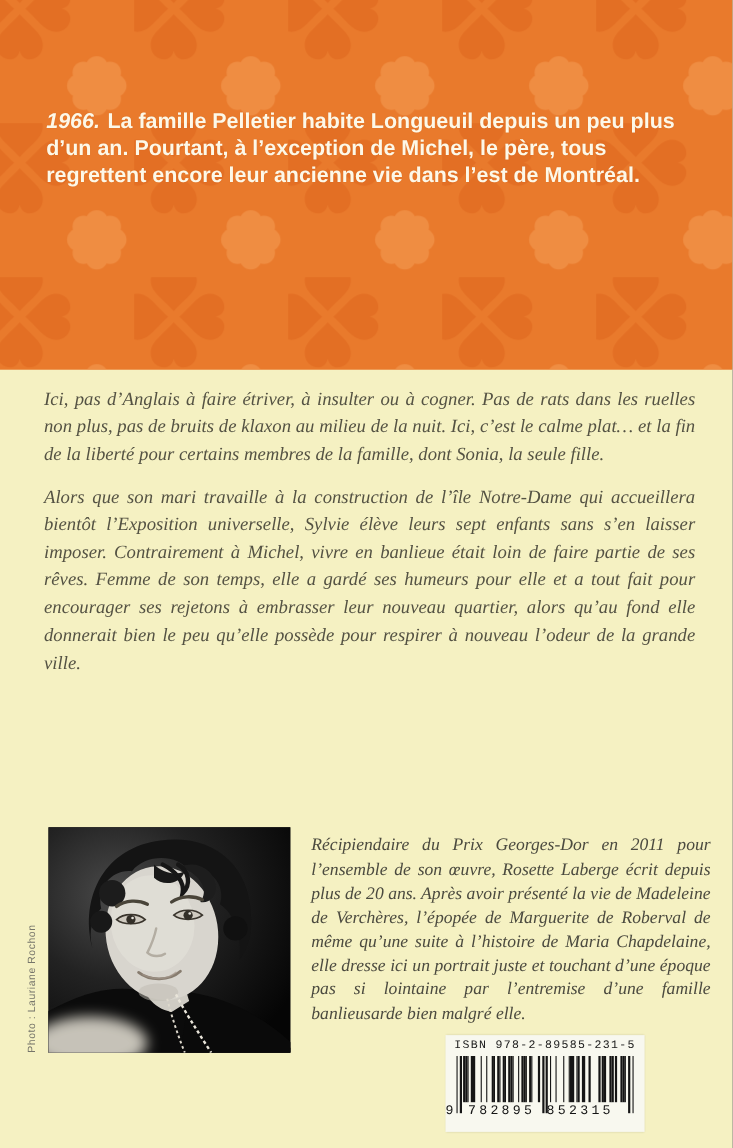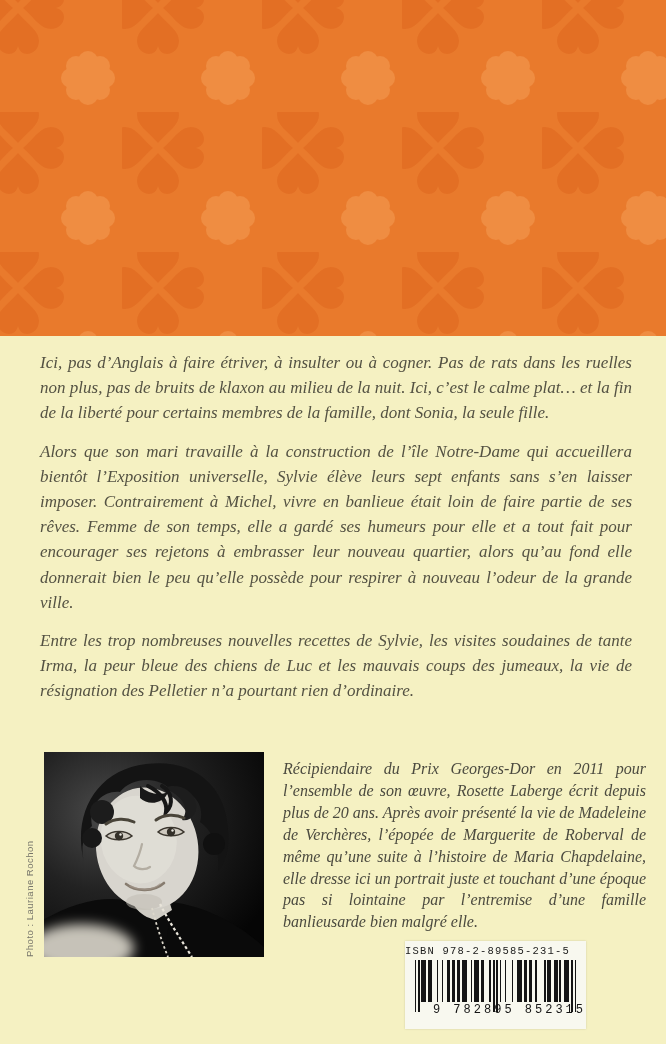--- a/index.html
+++ b/index.html
@@ -60,34 +60,34 @@
   
   .barcode-panel{
     position:absolute;left:405px;top:941px;width:181px;height:88px;
     background:#f8f8ef;
     box-shadow:0 0 2px rgba(0,0,0,.15);
   }
   .isbn-label{
     margin-top:4px;
     font-family:"Liberation Mono", monospace;
     font-size:10.5px;letter-spacing:1.2px;
-    color:#1a1a1a;white-space:nowrap;
+    color:#1a1a1a;text-align:center;white-space:nowrap;
   }
   .bars{
     display:flex;align-items:flex-start;
     width:162px;height:52px;margin:3px auto 0 auto;
   }
   .bars i{flex:1;height:42px;background:transparent;}
   .bars i.on{background:#151515;}
   .bars i.tall{height:52px;}
   .barcode-digits{
     position:relative;margin-top:-9px;
     font-family:"Liberation Mono", monospace;
     font-size:12px;letter-spacing:3px;
-    color:#151515;text-align:right;white-space:nowrap;
+    color:#151515;text-align:left;white-space:nowrap;
   }
 </style>
 </head>
 <body>
 
 <div class="page">
 
   <div class="header">
     <svg class="pattern" width="666" height="336" viewBox="0 0 666 336">
       <defs>
@@ -110,26 +110,28 @@
             <circle cx="-12" cy="-12" r="10"></circle>
         </g>
         <pattern id="motif" width="140" height="140" patternUnits="userSpaceOnUse" patternTransform="translate(-18,-28)">
           <use href="#clover" transform="translate(36,36)" fill="#df661c"></use>
           <use href="#flower" transform="translate(106,106)" fill="#f6a35c"></use>
         </pattern>
       </defs>
       <rect width="666" height="336" fill="#e97a2c"></rect>
       <rect width="666" height="336" fill="url(#motif)"></rect>
     </svg>
+    <div class="header-text">
+      <span class="year">1966.</span><span>La famille Pelletier habite Longueuil depuis un peu plus d’un an. Pourtant, à l’exception de Michel, le père, tous regrettent encore leur ancienne vie dans l’est de Montréal.</span>
+    </div>
   </div>
 
   <div class="synopsis">
     <p>Ici, pas d’Anglais à faire étriver, à insulter ou à cogner. Pas de rats dans les ruelles non plus, pas de bruits de klaxon au milieu de la nuit. Ici, c’est le calme plat… et la fin de la liberté pour certains membres de la famille, dont Sonia, la seule fille.</p>
     <p>Alors que son mari travaille à la construction de l’île Notre-Dame qui accueillera bientôt l’Exposition universelle, Sylvie élève leurs sept enfants sans s’en laisser imposer. Contrairement à Michel, vivre en banlieue était loin de faire partie de ses rêves. Femme de son temps, elle a gardé ses humeurs pour elle et a tout fait pour encourager ses rejetons à embrasser leur nouveau quartier, alors qu’au fond elle donnerait bien le peu qu’elle possède pour respirer à nouveau l’odeur de la grande ville.</p>
-    <p>Entre les trop nombreuses nouvelles recettes de Sylvie, les visites soudaines de tante Irma, la peur bleue des chiens de Luc et les mauvais coups des jumeaux, la vie de résignation des Pelletier n’a pourtant rien d’ordinaire.</p>
   </div>
 
   <div class="photo-credit">Photo : Lauriane Rochon</div>
 
   <div class="photo">
     <svg width="220" height="205" viewBox="0 0 220 205">
       <defs>
         <radialGradient id="bgGrad" cx="28%" cy="30%" r="85%">
           <stop offset="0%" stop-color="#4a4a4a"></stop>
           <stop offset="45%" stop-color="#222222"></stop>

